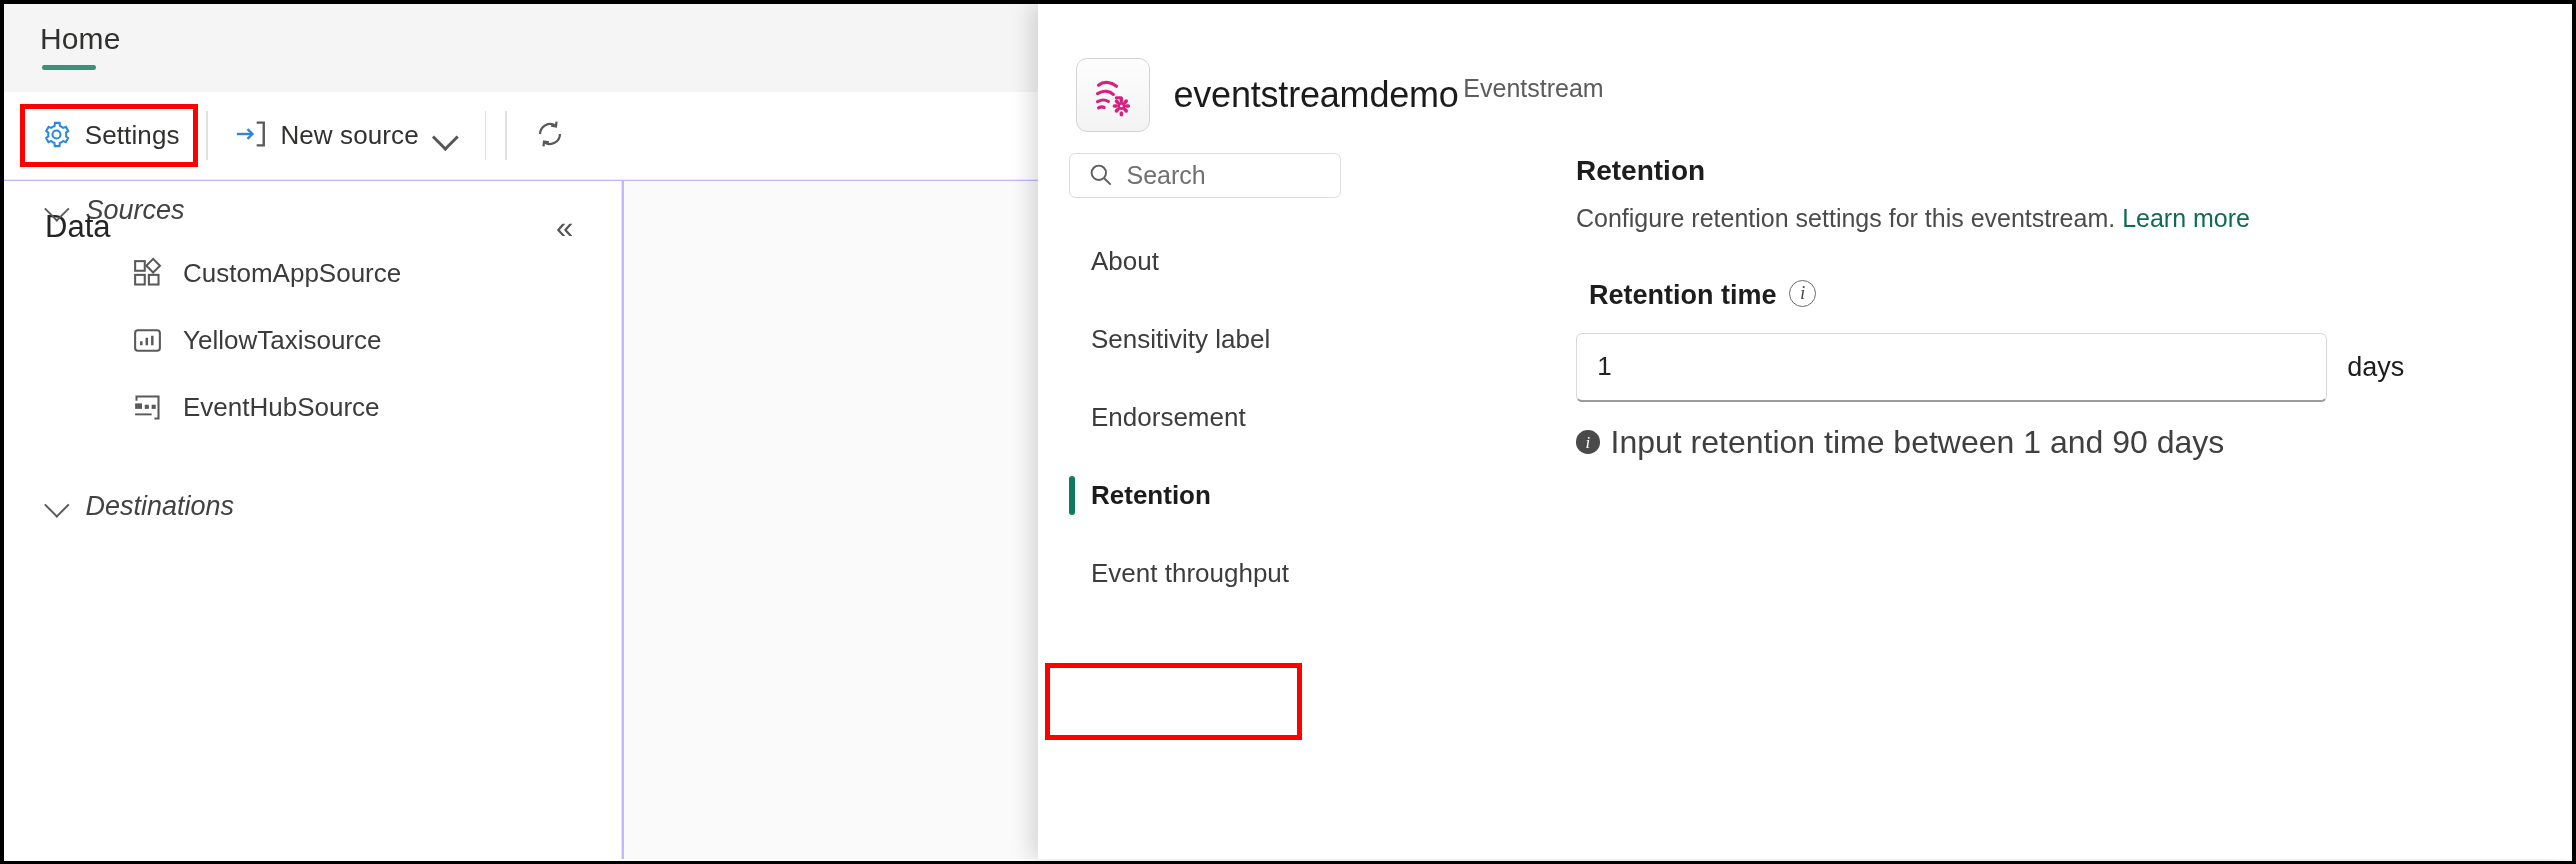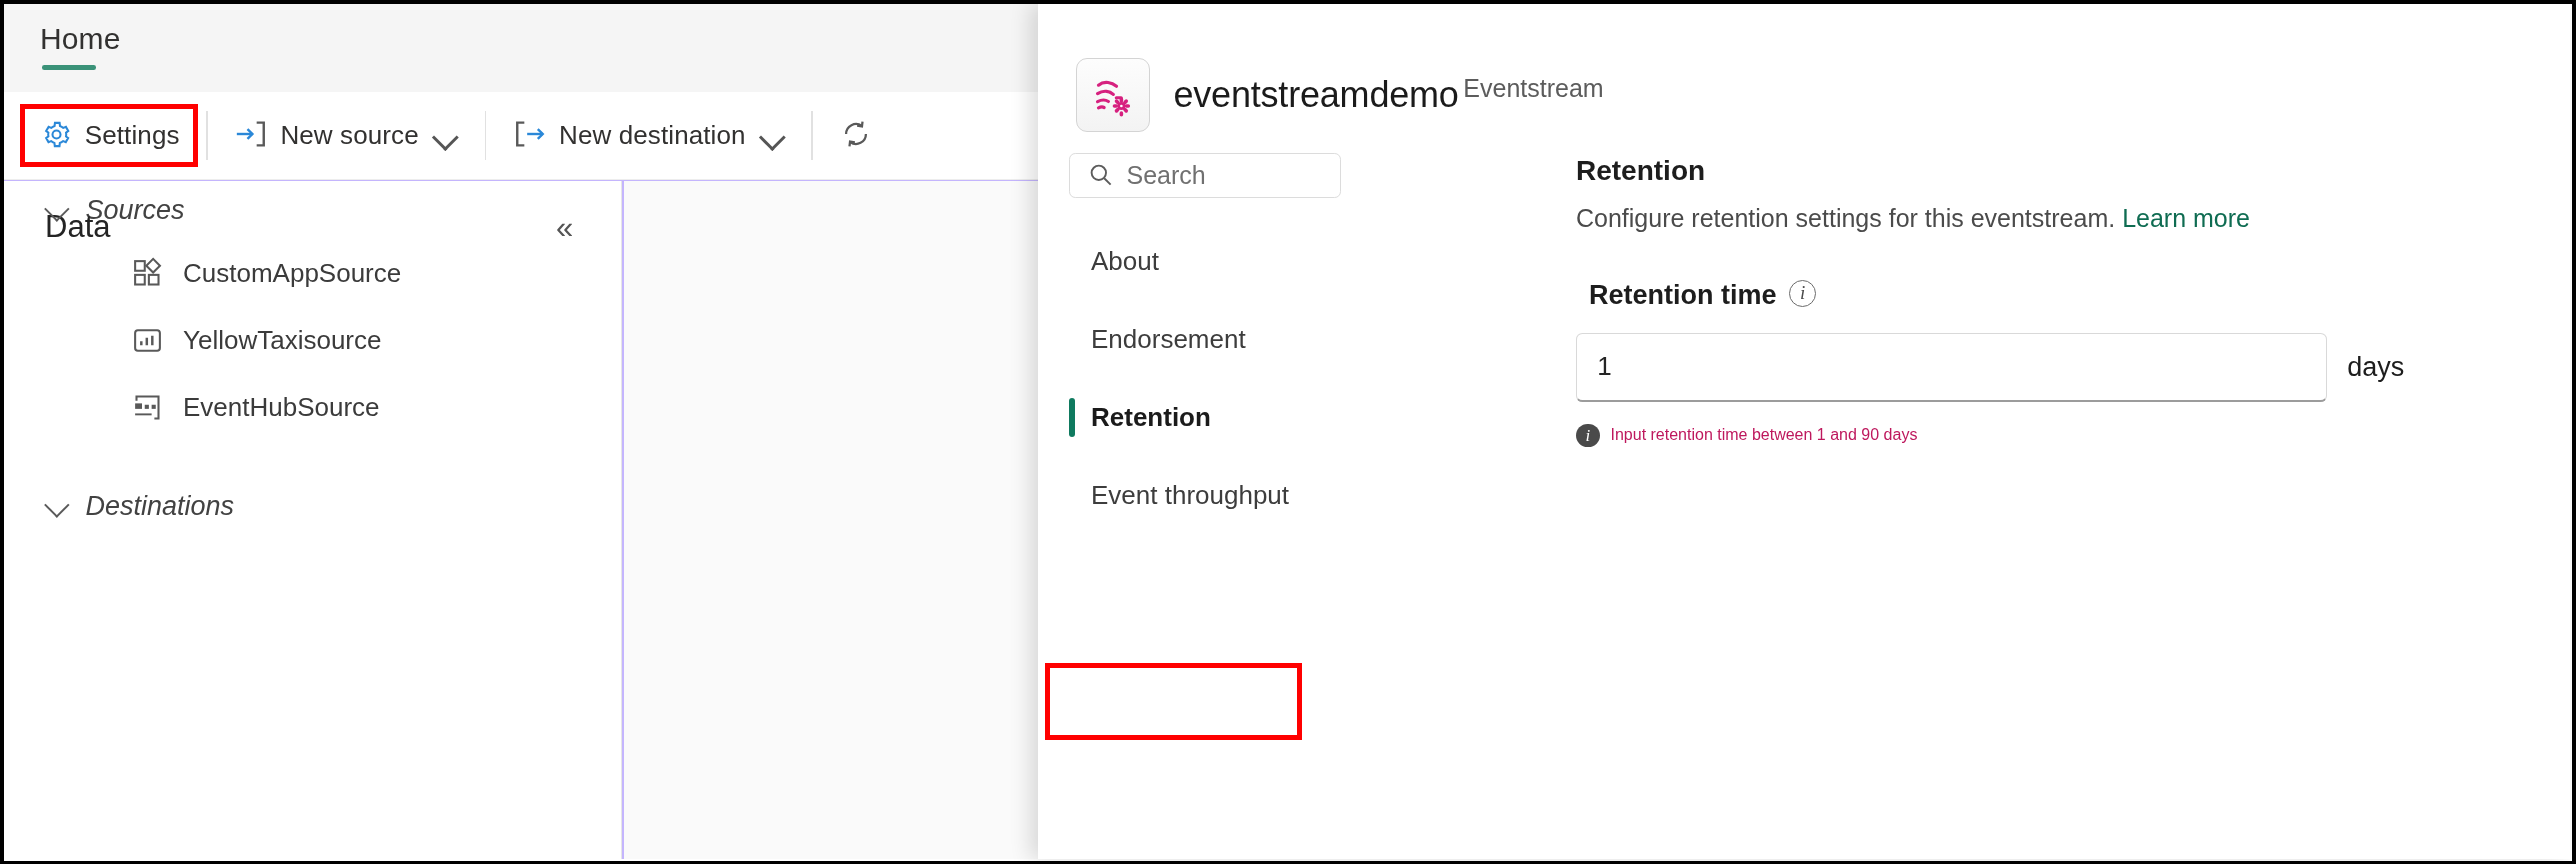--- a/index.html
+++ b/index.html
@@ -374,21 +374,21 @@
     border-radius: 50%;
     background: #4a4a4a;
     color: #ffffff;
     display: flex; align-items: center; justify-content: center;
     font-size: 17px;
     font-family: "Liberation Serif", serif;
     font-style: italic;
     flex: 0 0 auto;
     line-height: 1;
   }
-  #hint-text { font-size: 16px; color: #be185d; }
+  #hint-text { font-size: 32px; color: #404040; }
 </style>
 </head>
 <body>
 
 <div id="screen">
 
   <div id="app-root">
 
     <div id="tabstrip">
       <div id="tab-home">
@@ -418,31 +418,20 @@
             <path d="M9.5 8.5 13 12l-3.5 3.5" stroke="#2b88d8"></path>
             <path d="M16 4h5v16h-5" stroke="#595959"></path>
           </svg>
         </span>
         <span class="cmd-label">New source</span>
         <span class="chev"></span>
       </div>
 
       <div class="cmd-sep"></div>
 
-      <div class="cmd-btn">
-        <span>
-          <svg width="34" height="34" viewBox="0 0 24 24" fill="none" stroke-width="1.7">
-            <path d="M8 4H3v16h5" stroke="#595959"></path>
-            <path d="M10 12h11" stroke="#2b88d8"></path>
-            <path d="M17.5 8.5 21 12l-3.5 3.5" stroke="#2b88d8"></path>
-          </svg>
-        </span>
-        <span class="cmd-label">New destination</span>
-        <span class="chev"></span>
-      </div>
 
       <div class="cmd-sep"></div>
 
       <div class="cmd-btn">
         <span>
           <svg width="34" height="34" viewBox="0 0 24 24" fill="none" stroke="#595959" stroke-width="1.6">
             <path d="M19 12a7 7 0 0 1-11.1 5.7"></path>
             <path d="M5 12A7 7 0 0 1 16.1 6.3"></path>
             <path d="M16.6 3.2 16.2 6.6l-3.4-.5"></path>
             <path d="M7.4 20.8l.4-3.4 3.4.5"></path>
@@ -540,20 +529,23 @@
               <path d="M15.3 15.3 21 21"></path>
             </svg>
           </span>
           <input id="search-input" type="text" placeholder="Search" style="">
         </div>
 
         <div class="nav-item">
           <span>About</span>
         </div>
         <div class="nav-item">
+          <span>Sensitivity label</span>
+        </div>
+        <div class="nav-item">
           <span>Endorsement</span>
         </div>
         <div class="nav-item selected">
           <span>Retention</span>
         </div>
         <div class="nav-item">
           <span>Event throughput</span>
         </div>
       </div>
 

